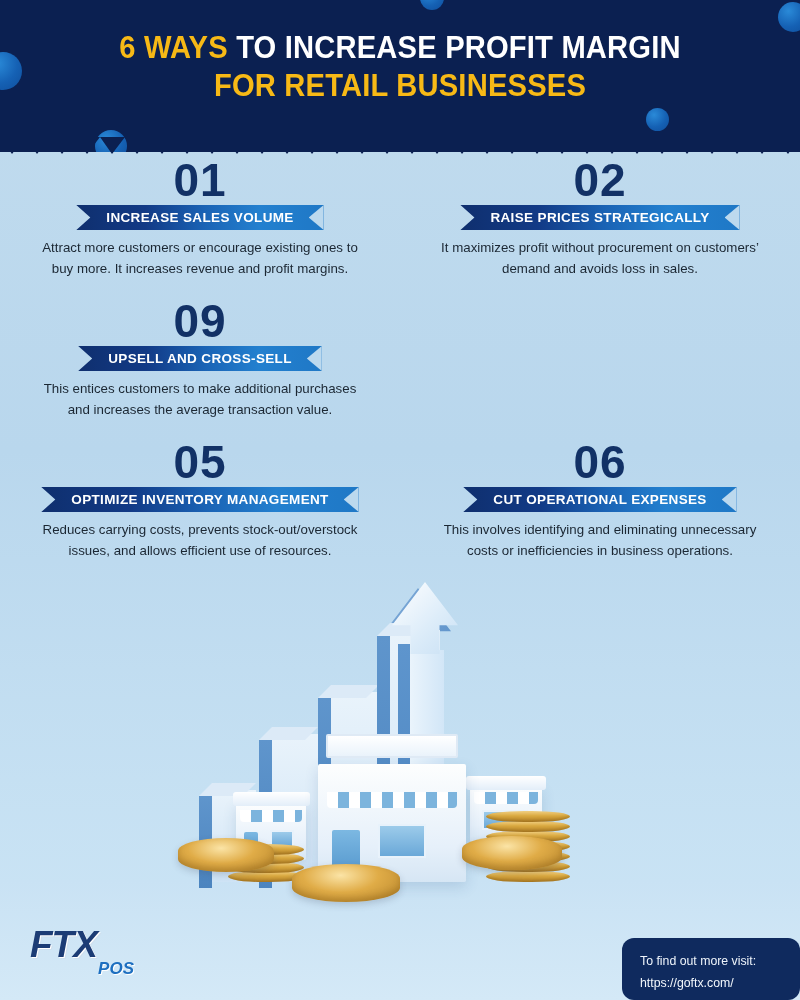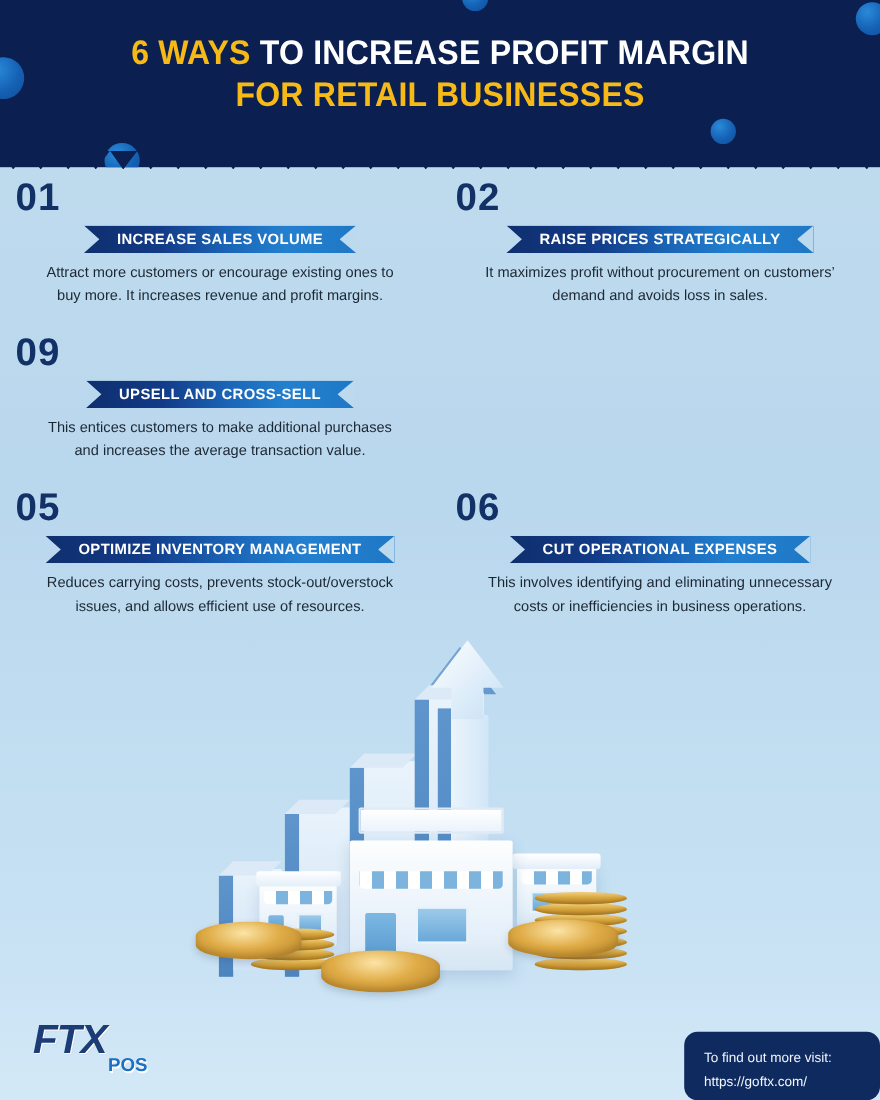--- a/index.html
+++ b/index.html
@@ -59,22 +59,22 @@
       187px 17px,175px 0,162px 17px,150px 0,137px 17px,125px 0,112px 17px,100px 0,
       87px 17px,75px 0,62px 17px,50px 0,37px 17px,25px 0,12px 17px,0 0);
   }
 
   
   .grid { position:absolute; left:0; top:160px; width:800px; z-index:4; }
   .row { display:flex; width:800px; }
   .card { width:400px; position:relative; padding:0 14px; }
 
   .card-num {
-    text-align:left; color:#123166;
-    font-weight:bold; font-size:35px; line-height:40px;
+    text-align:center; color:#123166;
+    font-weight:bold; font-size:46px; line-height:40px;
     letter-spacing:1px; margin-bottom:5px;
   }
 
   .ribbon-row { display:flex; justify-content:center; }
   .ribbon {
     position:relative; height:25px;
     display:flex; align-items:center; justify-content:center;
     padding:0 30px;
     background:linear-gradient(90deg,#0f2f6e 0%,#123a86 28%,#1a63b5 52%,#2380cf 74%,#1f78c6 100%);
     clip-path:polygon(0 0,100% 0,100% 100%,0 100%,14px 50%);
@@ -186,21 +186,21 @@
   
   .logo { position:absolute; left:30px; bottom:22px; width:112px; height:52px; z-index:8; }
   .logo .ftx {
     font-family:"Liberation Sans Narrow","Liberation Sans", sans-serif;
     font-weight:bold; font-style:italic; font-size:37px; line-height:37px;
     color:#1c3c75; letter-spacing:-1px;
     text-shadow:1px 1px 0 #ffffff, 2px 2px 0 #cfe0ef;
   }
   .logo .pos {
     font-family:"Liberation Sans Narrow","Liberation Sans", sans-serif;
-    font-weight:bold; font-size:17px; line-height:17px;
+    font-weight:bold; font-style:italic; font-size:17px; line-height:17px;
     color:#1d6fc0; text-align:right; padding-right:8px; margin-top:-3px;
     text-shadow:1px 1px 0 #ffffff;
   }
 
   .visit-box {
     position:absolute; right:0; bottom:0; width:178px; height:62px;
     background:#0f2a5e; z-index:8; padding:12px 0 0 18px;border-radius:12px;
   }
   .visit-box .vt {
     color:#eef4fb; font-size:12.3px; line-height:22px;

